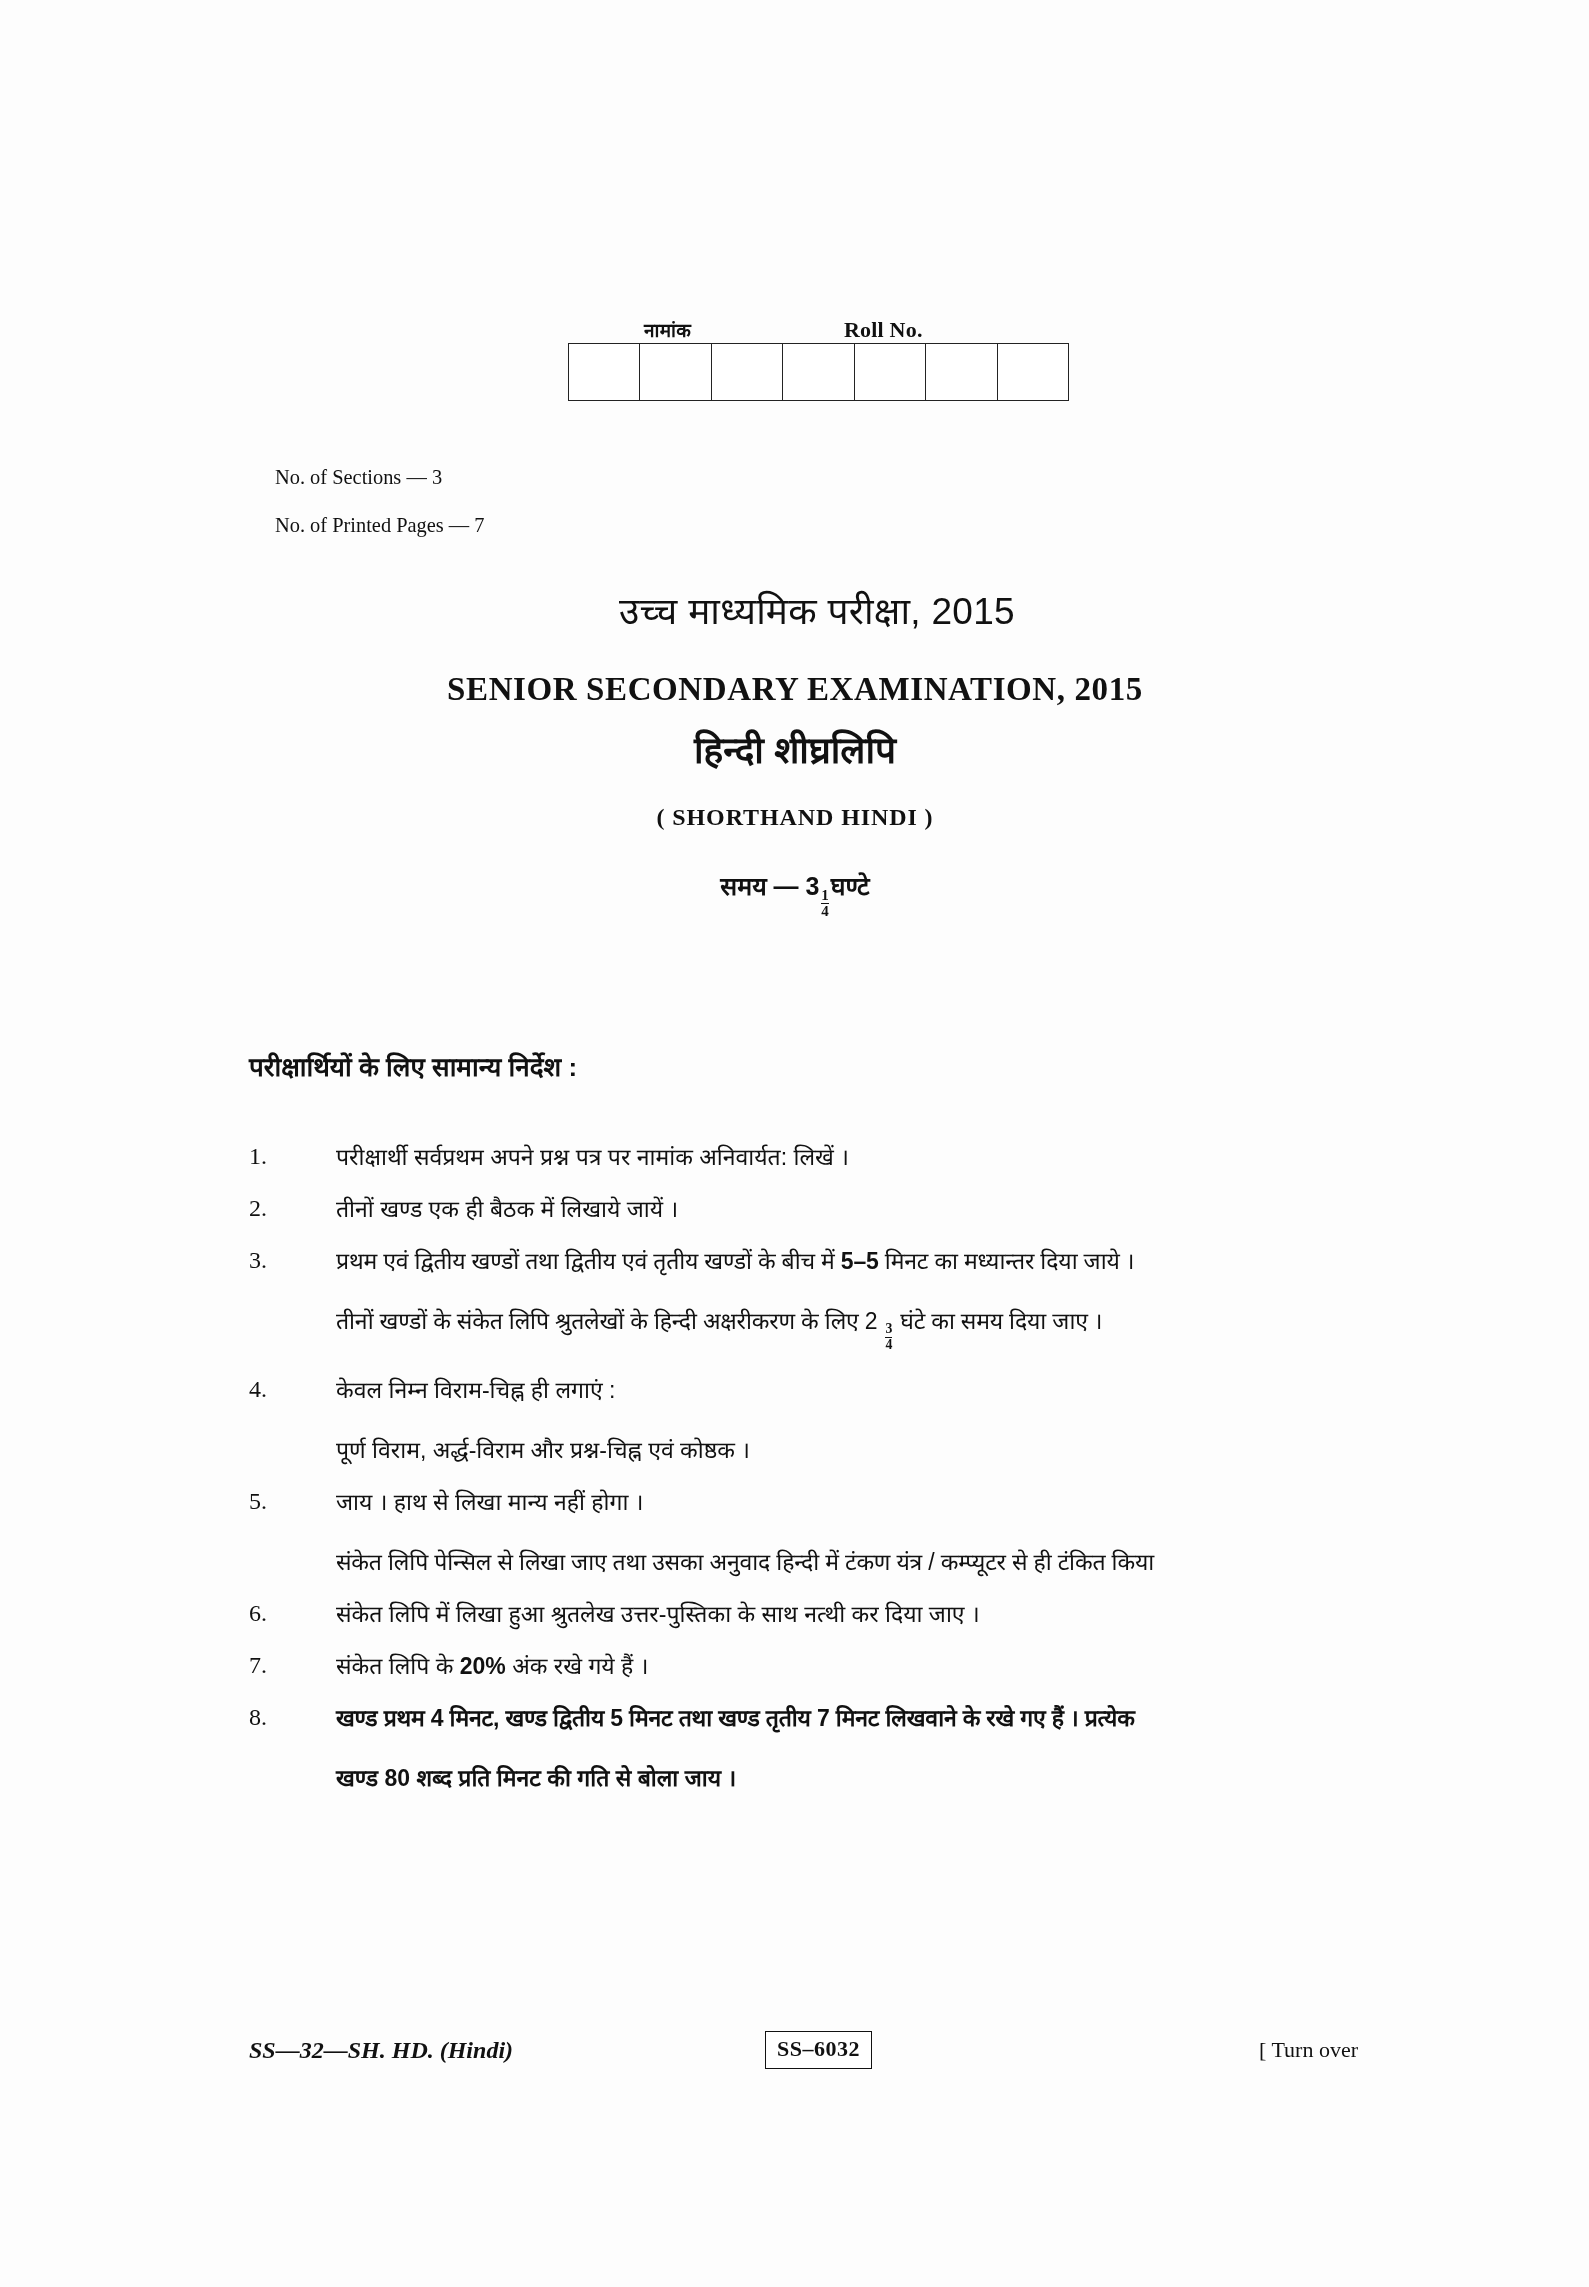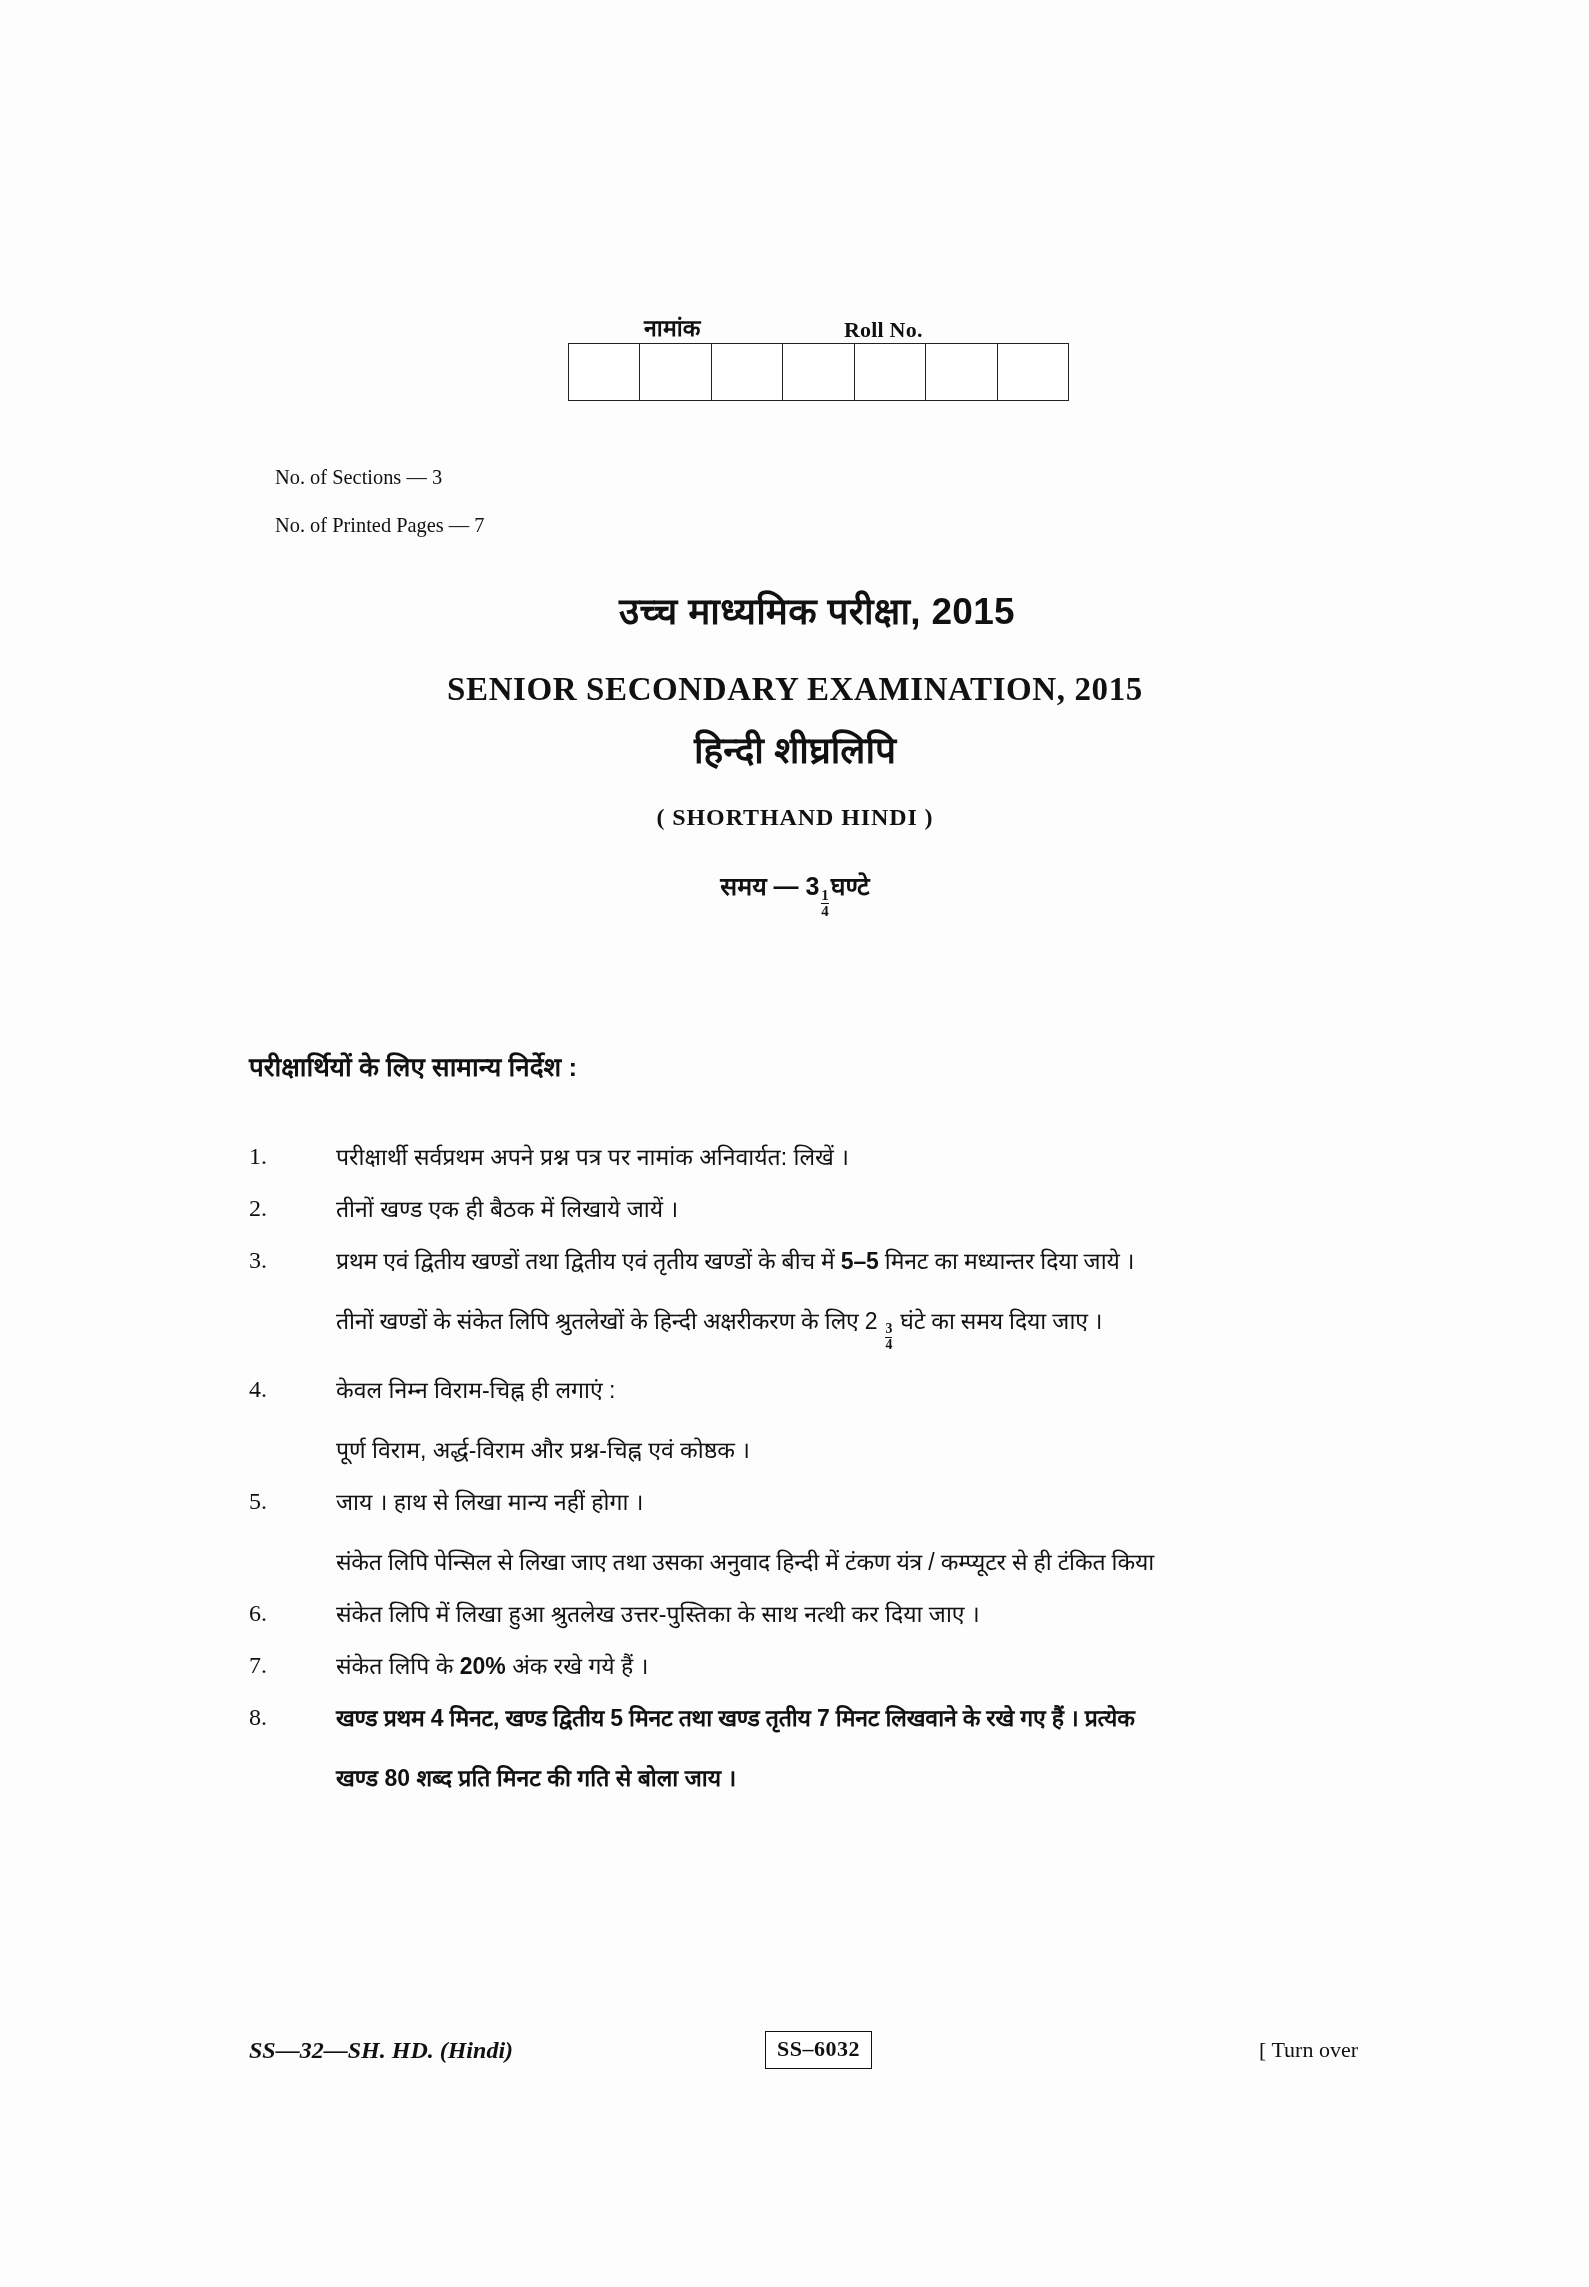--- a/index.html
+++ b/index.html
@@ -37,21 +37,21 @@
     position: absolute;
     bottom: 0;
     font-weight: bold;
     font-size: 22px;
     letter-spacing: 0.2px;
     white-space: nowrap;
   }
   .rolllabel.namank {
     left: 76px;
     font-family: "Liberation Sans", "DejaVu Sans", sans-serif;
-    font-size: 23px;
+    font-size: 19px;
   }
   .rolllabel.rollno { left: 276px; }
 
   .rollgrid {
     display: flex;
     border: 1.9px solid #232323;
     height: 58px;
     box-sizing: border-box;
   }
   .rollcell {
@@ -85,21 +85,21 @@
   .titles {
     position: absolute;
     left: 0;
     right: 0;
     top: 584px;
     text-align: center;
   }
   .t-hindi-main {
     font-family: "Liberation Sans", "DejaVu Sans", sans-serif;
     font-size: 37px;
-    font-weight: bold;
+    font-weight: normal;
     letter-spacing: 0.3px;
     margin-left: 44px;
   }
   .t-english-main {
     margin-top: 36px;
     font-size: 33px;
     font-weight: bold;
     letter-spacing: 0.6px;
   }
   .t-hindi-sub {

